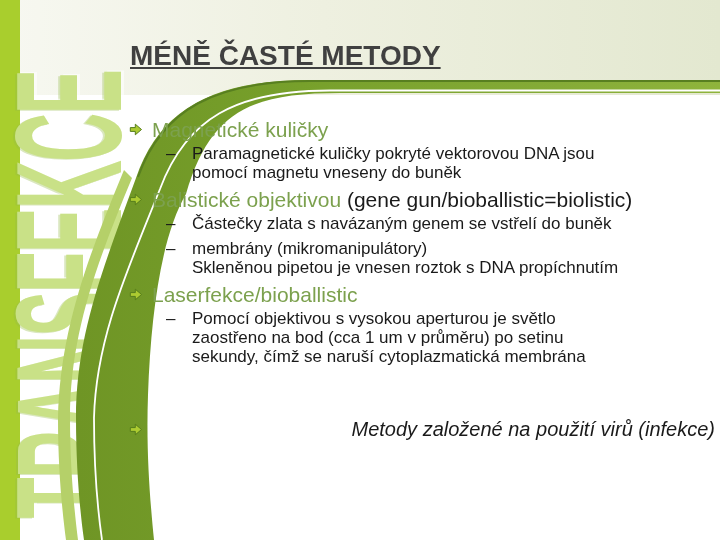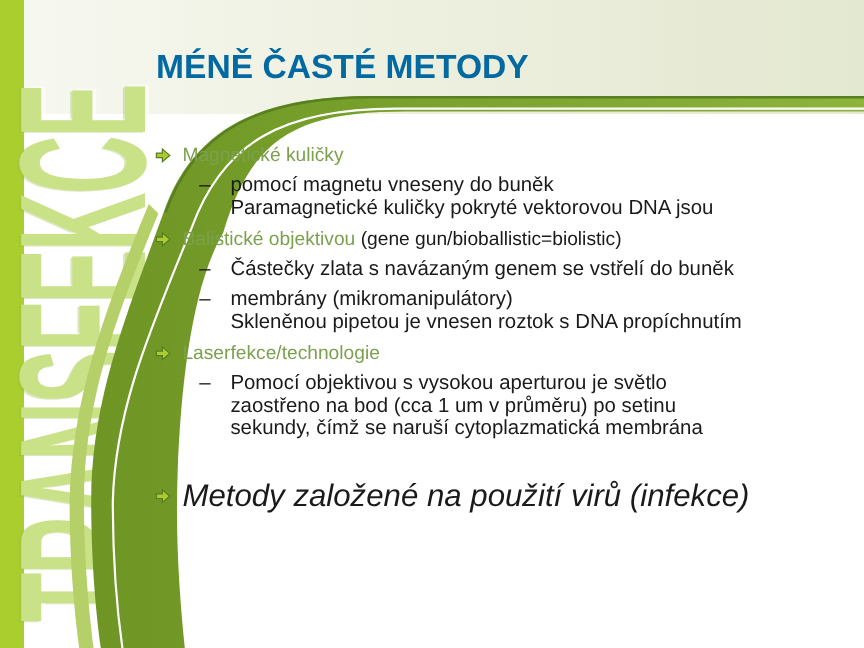--- a/index.html
+++ b/index.html
@@ -22,33 +22,33 @@
   .banner span {
     white-space:nowrap;
     transform: rotate(-90deg) scaleX(0.45);
     font-size:150px; font-weight:bold; letter-spacing:-3px;
     color:#c9e187;
     text-shadow: 3px 3px 0 rgba(255,255,255,0.55), -2px -2px 0 rgba(150,185,75,0.35);
   }
   .deco { position:absolute; left:0; top:0; width:720px; height:540px; pointer-events:none; }
   .title {
     position:absolute; left:130px; top:40px;
-    font-size:28px; font-weight:bold; color:#0369a1;
+    font-size:28px; font-weight:bold; color:#404040;text-decoration:underline;
   }
   .content {
     position:absolute; left:129px; top:112px; width:586px; color:#1a1a1a;
   }
   .heading {
-    display:flex; align-items:center; font-size:16px; line-height:23px;
+    display:flex; align-items:center; font-size:21px; line-height:23px;
     color:#7ca14e; margin:6px 0 3px;
   }
   .heading .arrow-icon { margin-right:9px; flex:0 0 auto; }
   .heading .suffix { color:#1a1a1a; white-space:pre;text-align:right; }
   .heading.last {
-    margin-top:36px; font-style:italic; color:#1a1a1a; font-size:26px;
+    margin-top:52px; font-style:italic; color:#1a1a1a; font-size:20px;justify-content:space-between;
   }
   .sub {
     display:flex; font-size:17px; line-height:19px; margin:2px 0 6px;
     padding-left:37px;
   }
   .sub .dash { flex:0 0 26px; }
   .sub .lines div { white-space:nowrap; }
 </style>
 </head>
 <body>
@@ -93,22 +93,22 @@
     <div class="heading">
       <svg class="arrow-icon" width="14" height="13" viewBox="0 0 13 13">
           <path d="M0.8,4.6 L5.8,4.6 L5.8,1.2 L12,6.5 L5.8,11.8 L5.8,8.4 L0.8,8.4 Z" fill="#accb31" stroke="#567d1c" stroke-width="1"></path>
         </svg>
       <span>Magnetické kuličky</span>
     </div>
 
     <div class="sub">
       <span class="dash">–</span>
       <div class="lines">
+        <div>Paramagnetické kuličky pokryté vektorovou DNA jsou</div>
         <div>pomocí magnetu vneseny do buněk</div>
-        <div>Paramagnetické kuličky pokryté vektorovou DNA jsou</div>
       </div>
     </div>
 
     <div class="heading">
       <svg class="arrow-icon" width="14" height="13" viewBox="0 0 13 13">
           <path d="M0.8,4.6 L5.8,4.6 L5.8,1.2 L12,6.5 L5.8,11.8 L5.8,8.4 L0.8,8.4 Z" fill="#accb31" stroke="#567d1c" stroke-width="1"></path>
         </svg>
       <span>Balistické objektivou</span>
         <span class="suffix"> (gene gun/bioballistic=biolistic)</span>
     </div>
@@ -126,21 +126,21 @@
       <div class="lines">
         <div>membrány (mikromanipulátory)</div>
         <div>Skleněnou pipetou je vnesen roztok s DNA propíchnutím</div>
       </div>
     </div>
 
     <div class="heading">
       <svg class="arrow-icon" width="14" height="13" viewBox="0 0 13 13">
           <path d="M0.8,4.6 L5.8,4.6 L5.8,1.2 L12,6.5 L5.8,11.8 L5.8,8.4 L0.8,8.4 Z" fill="#accb31" stroke="#567d1c" stroke-width="1"></path>
         </svg>
-      <span>Laserfekce/technologie</span>
+      <span>Laserfekce/bioballistic</span>
     </div>
 
     <div class="sub">
       <span class="dash">–</span>
       <div class="lines">
         <div>Pomocí objektivou s vysokou aperturou je světlo</div>
         <div>zaostřeno na bod (cca 1 um v průměru) po setinu</div>
         <div>sekundy, čímž se naruší cytoplazmatická membrána</div>
       </div>
     </div>

